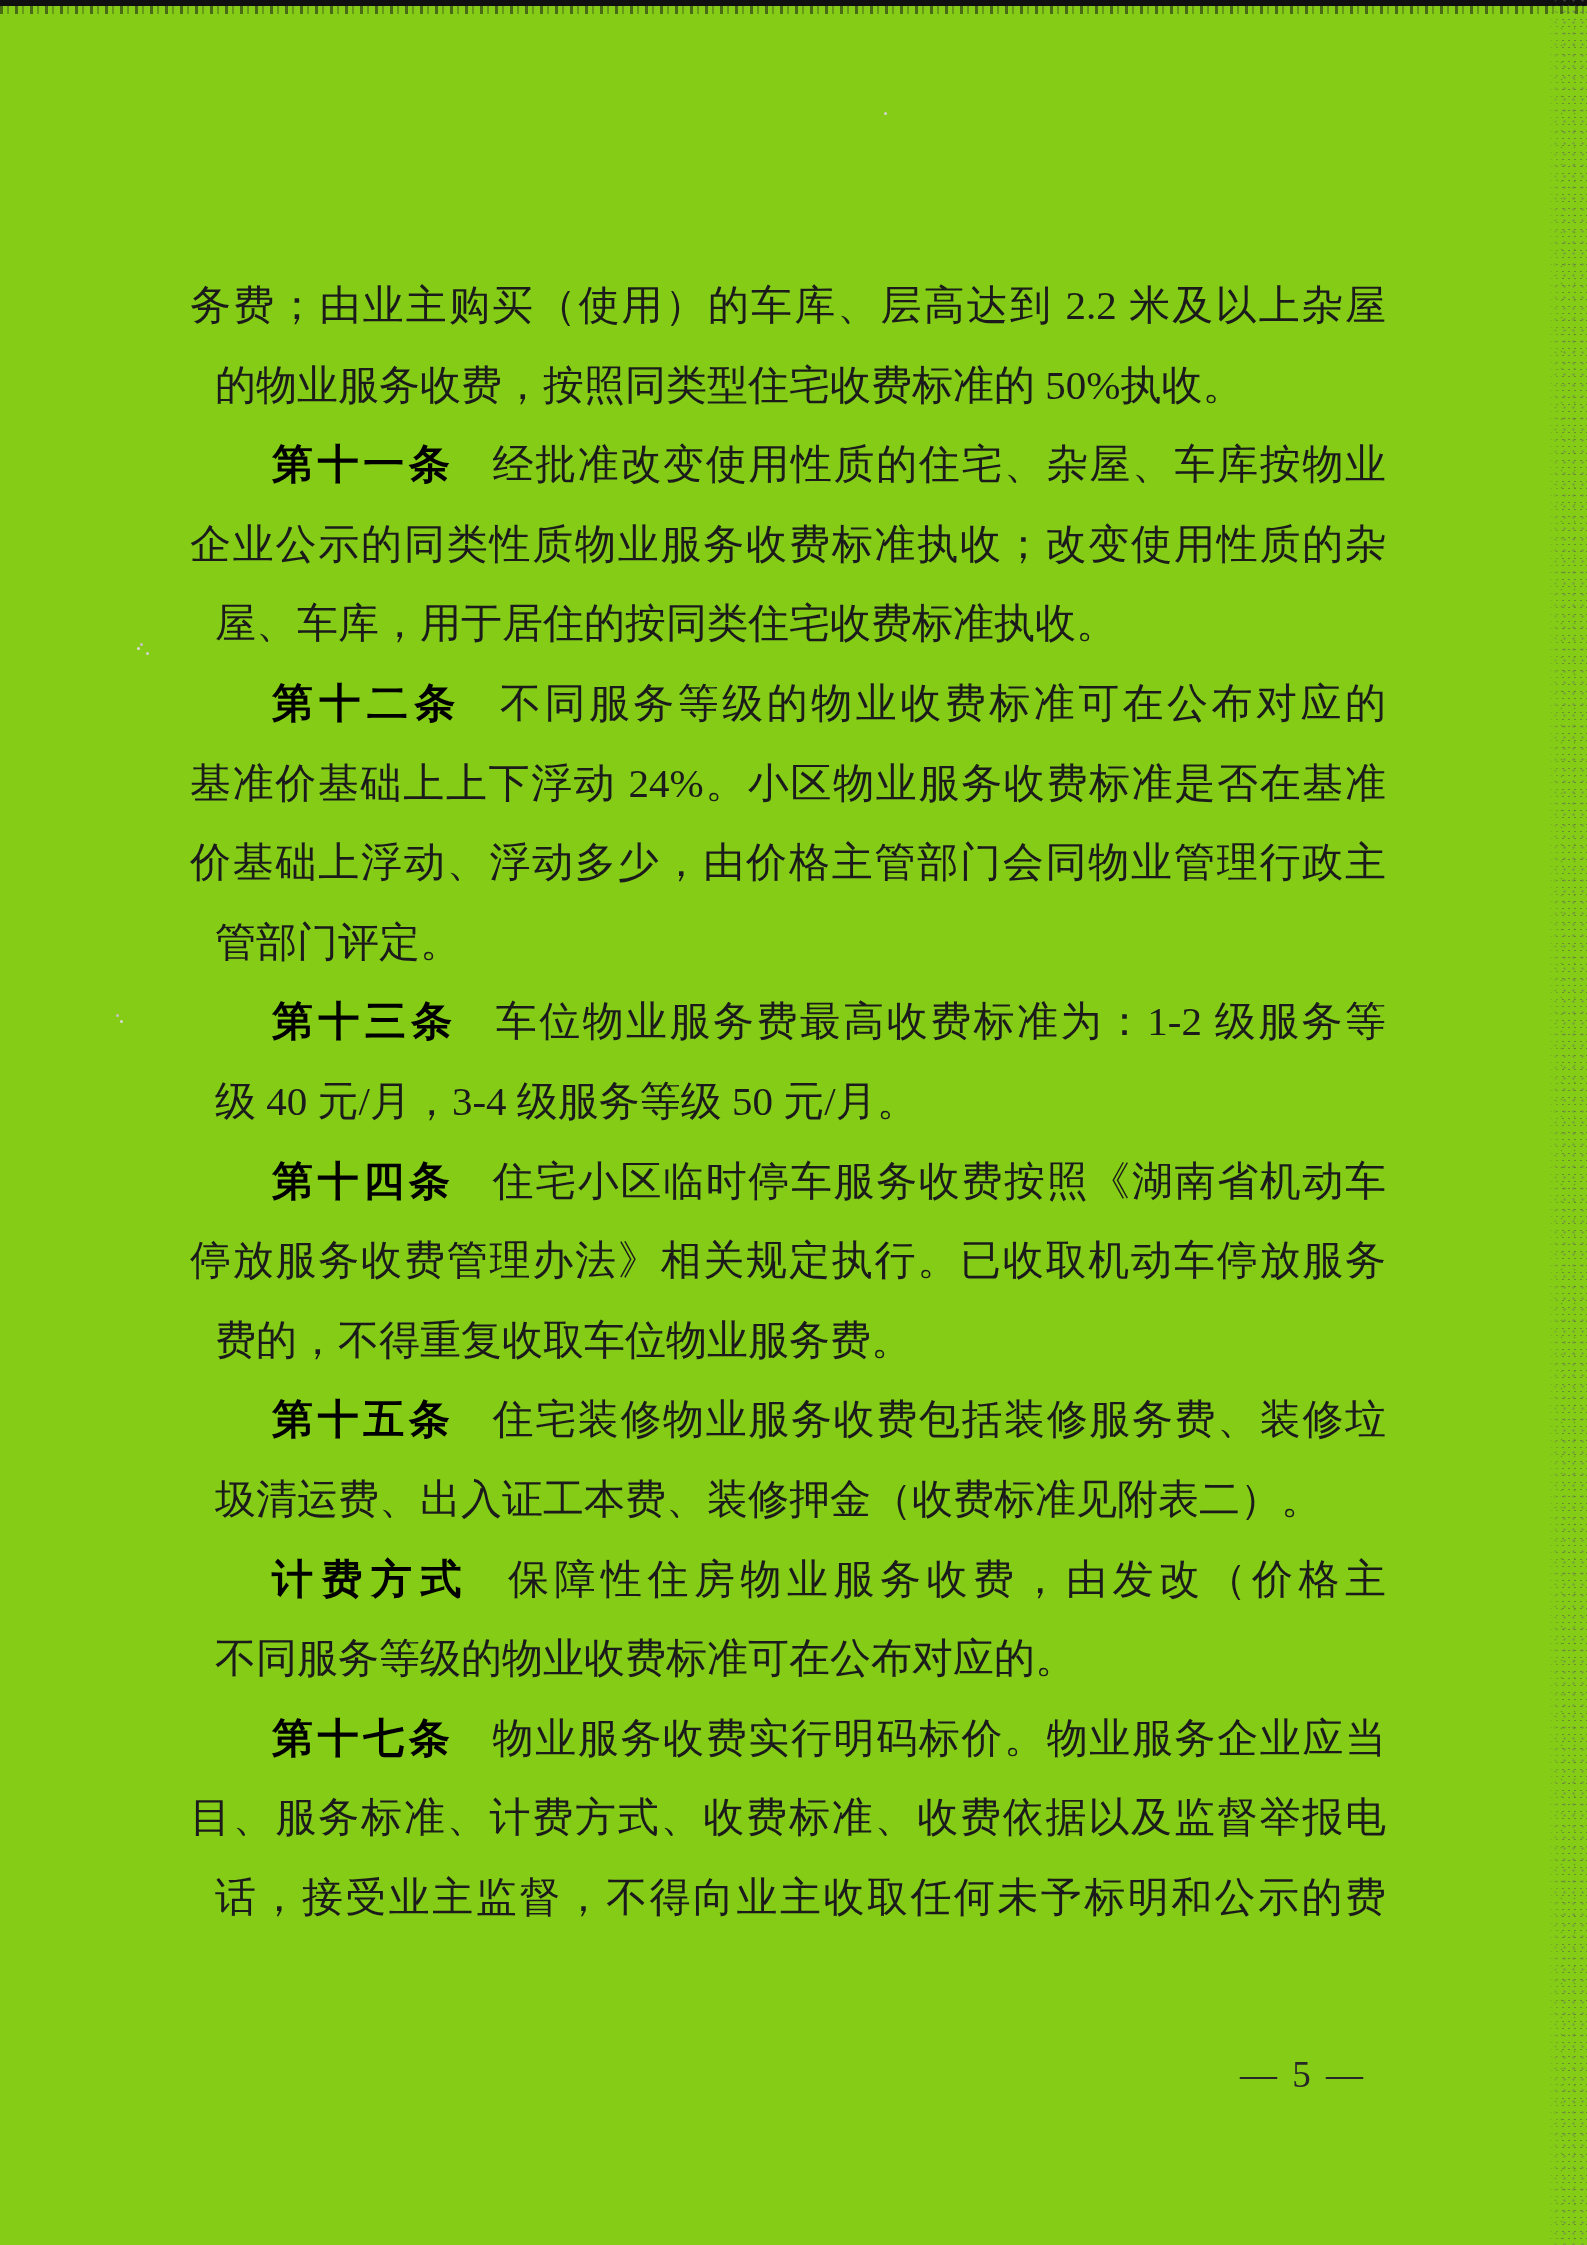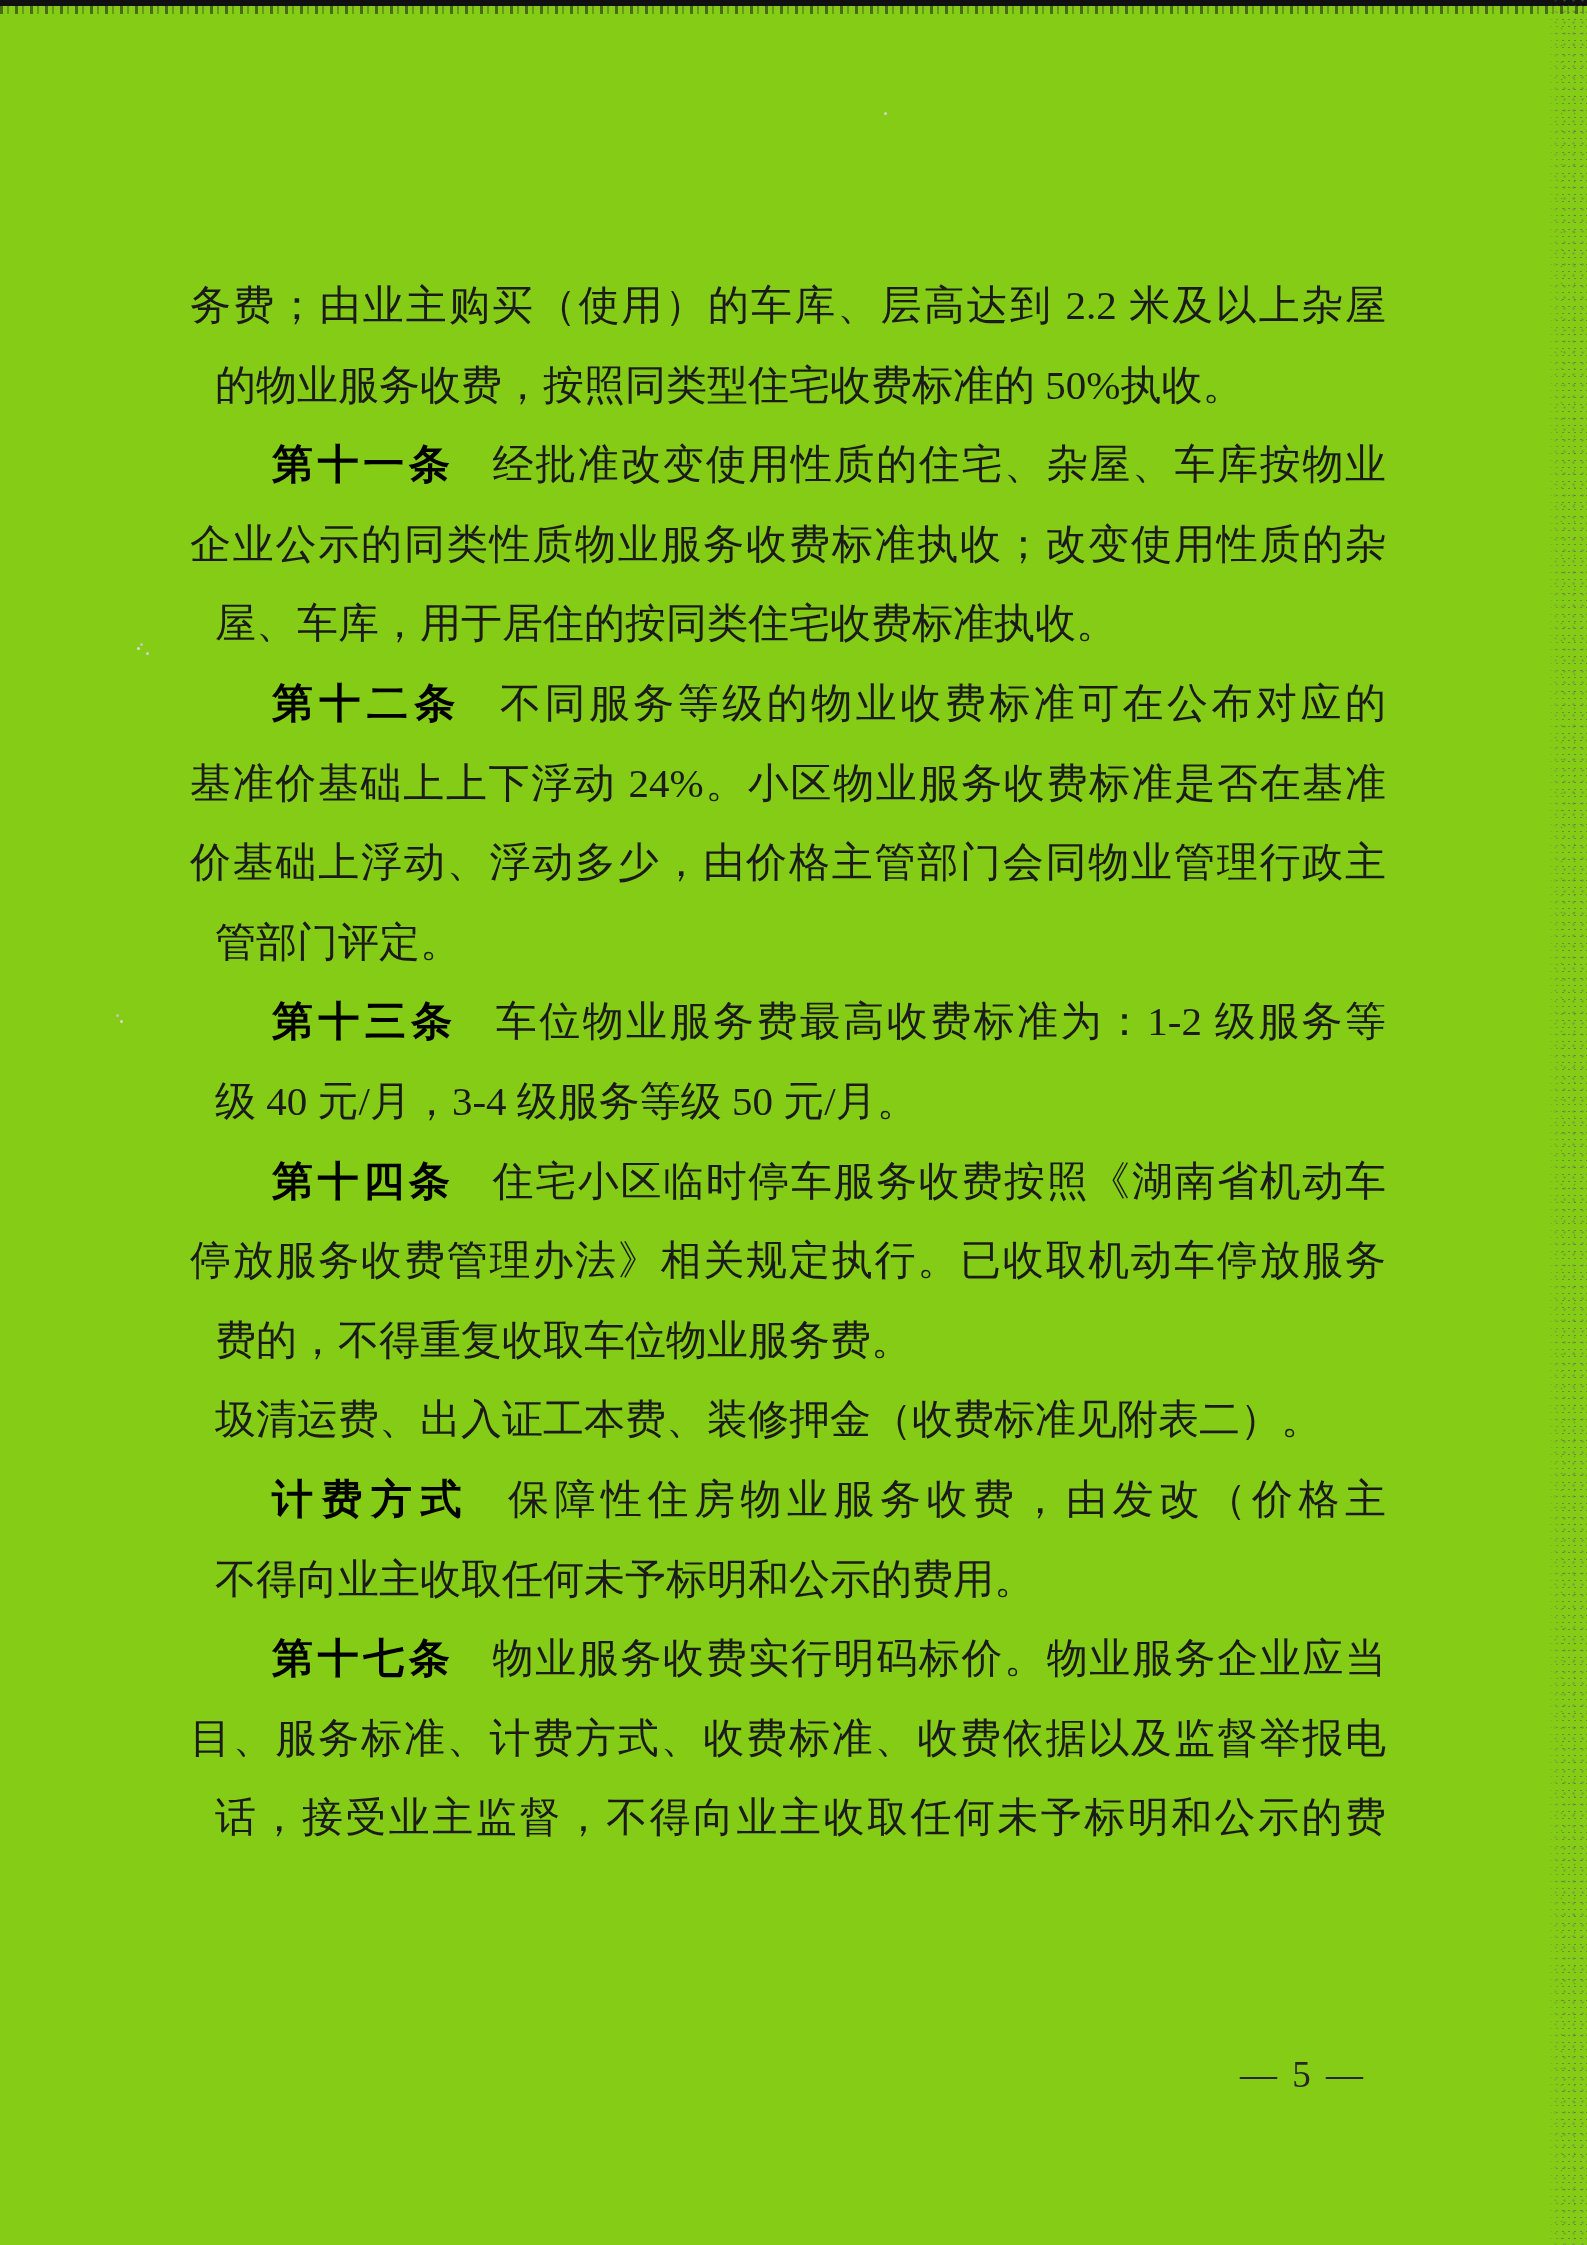--- a/index.html
+++ b/index.html
@@ -106,22 +106,23 @@
       <div class="line last">屋、车库，用于居住的按同类住宅收费标准执收。</div>
       <div class="line indent"><span class="head">第十二条</span>不同服务等级的物业收费标准可在公布对应的</div>
       <div class="line">基准价基础上上下浮动 24%。小区物业服务收费标准是否在基准</div>
       <div class="line">价基础上浮动、浮动多少，由价格主管部门会同物业管理行政主</div>
       <div class="line last">管部门评定。</div>
       <div class="line indent"><span class="head">第十三条</span>车位物业服务费最高收费标准为：1-2 级服务等</div>
       <div class="line last">级 40 元/月，3-4 级服务等级 50 元/月。</div>
       <div class="line indent"><span class="head">第十四条</span>住宅小区临时停车服务收费按照《湖南省机动车</div>
       <div class="line">停放服务收费管理办法》相关规定执行。已收取机动车停放服务</div>
       <div class="line last">费的，不得重复收取车位物业服务费。</div>
+      <div class="line indent"><span class="head">第十五条</span>住宅装修物业服务收费包括装修服务费、装修垃</div>
       <div class="line last">圾清运费、出入证工本费、装修押金（收费标准见附表二）。</div>
       <div class="line indent"><span class="head">计费方式</span>保障性住房物业服务收费，由发改（价格主管）、</div>
-      <div class="line last">不得向业主收取任何未予标明和公示的费用。</div>
+      <div class="line last">不同服务等级的物业收费标准可在公布对应的。</div>
       <div class="line indent"><span class="head">第十七条</span>物业服务收费实行明码标价。物业服务企业应当</div>
       <div class="line">目、服务标准、计费方式、收费标准、收费依据以及监督举报电</div>
       <div class="line last">话，接受业主监督，不得向业主收取任何未予标明和公示的费用。</div>
     </div>
 
   <div id="page-number">— 5 —</div>
 </div>
 
 </body></html>

